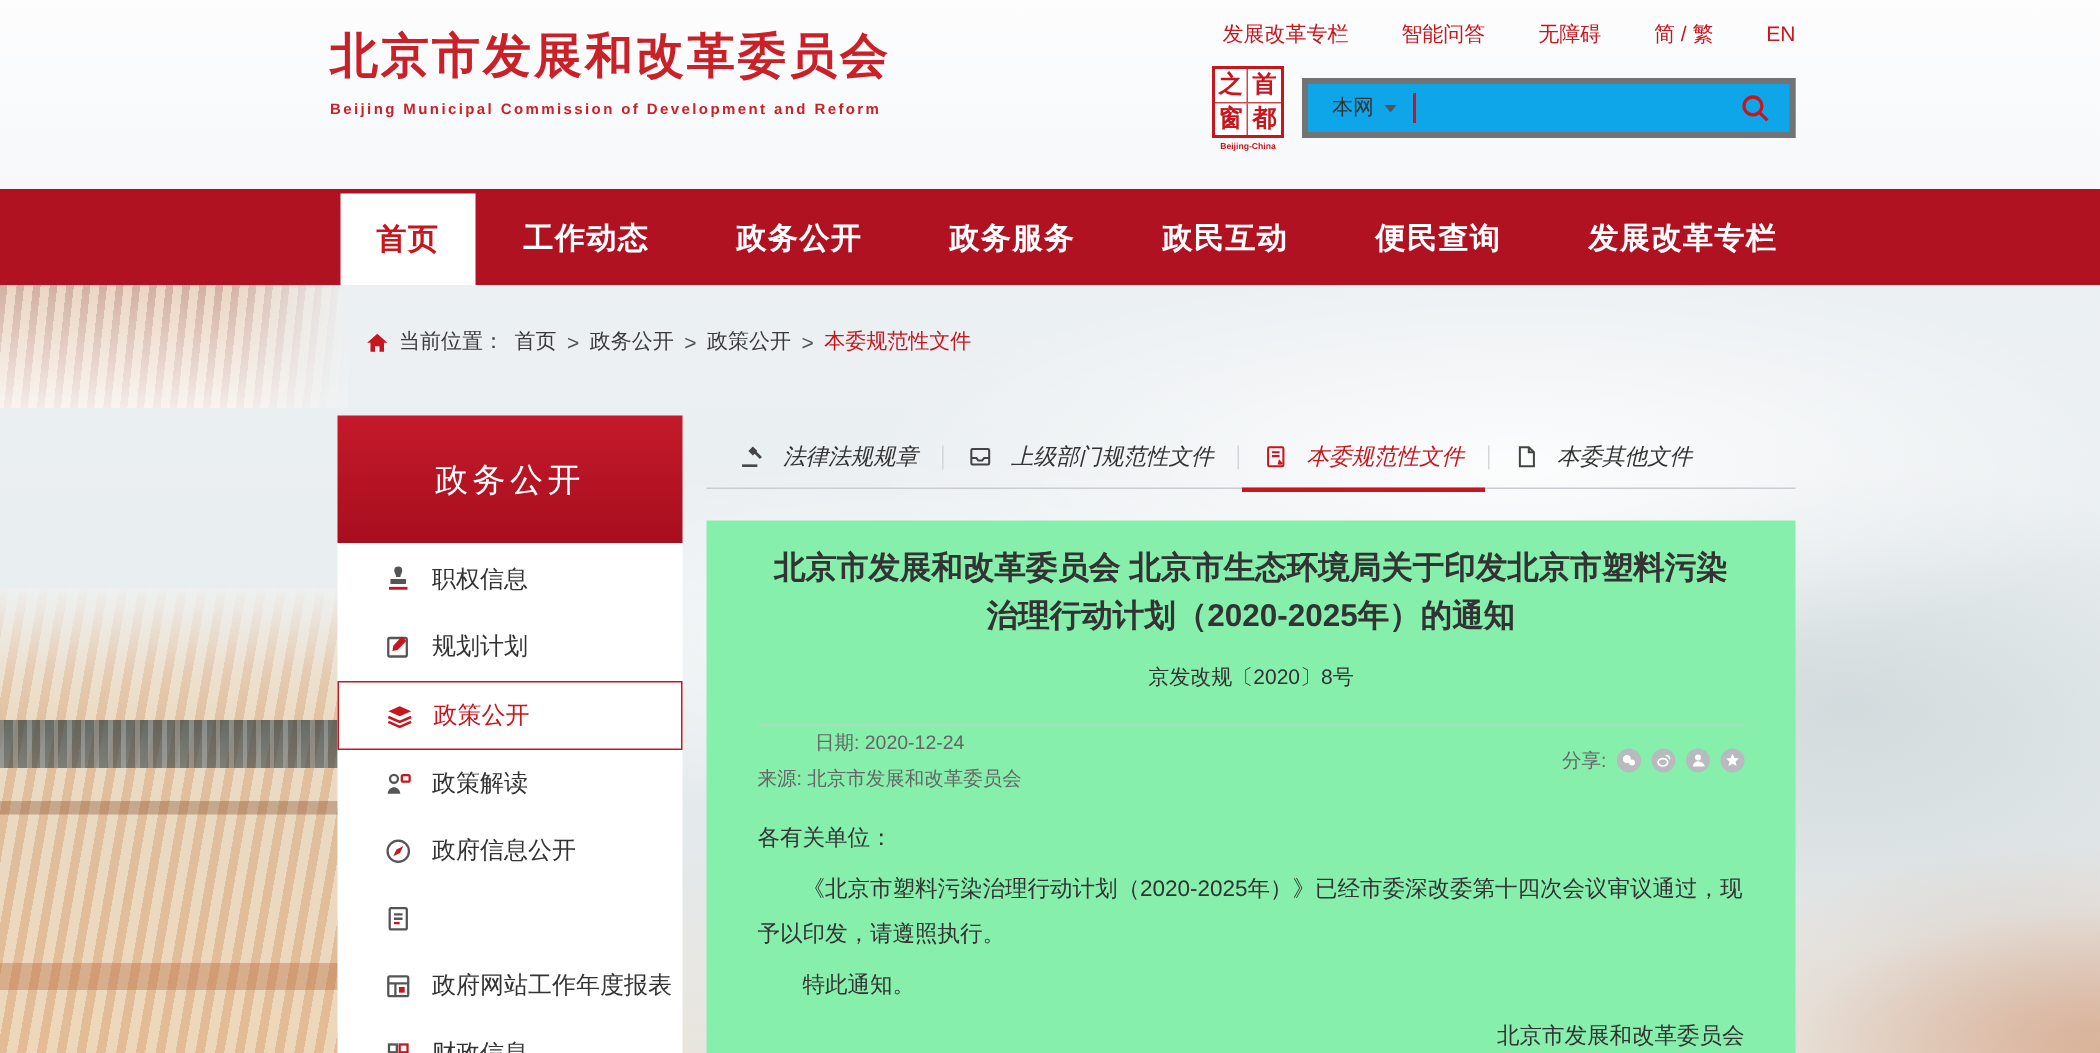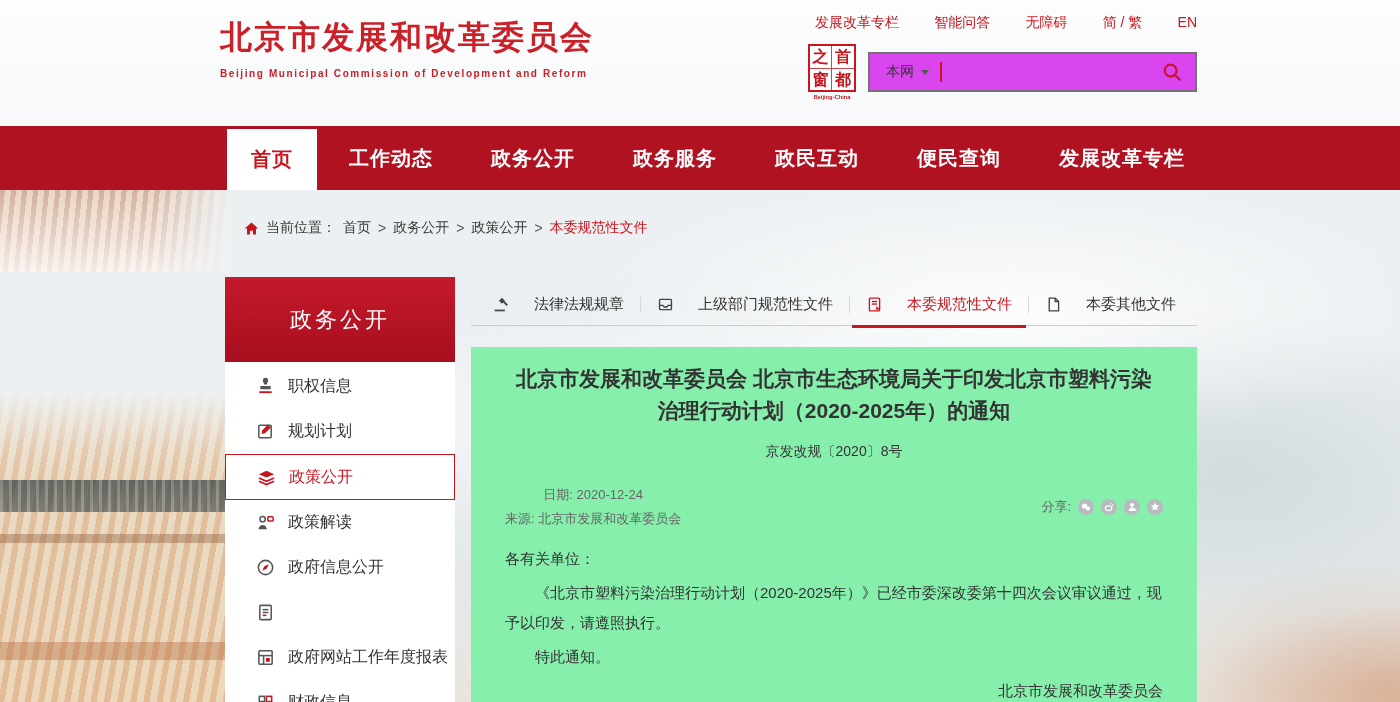--- a/index.html
+++ b/index.html
@@ -40,22 +40,22 @@
   .logo-en{margin-top:8px;font-size:10px;font-weight:bold;color:#ca2028;letter-spacing:1.6px;white-space:nowrap;}
   .top-links{position:absolute;left:815px;top:14px;width:382px;display:flex;justify-content:space-between;}
   .top-link{color:#c7161e;font-size:14px;cursor:pointer;white-space:nowrap;}
   .seal{position:absolute;left:806px;top:44px;width:52px;text-align:center;}
   .seal-box{width:44px;height:44px;border:2px solid #c7161e;margin:0 auto;display:grid;
     grid-template-columns:1fr 1fr;background:#fff;}
   .seal-box span{color:#c7161e;font-weight:bold;font-size:16px;line-height:22px;}
   .seal-box span:nth-child(1),.seal-box span:nth-child(3){border-right:1px solid rgba(199,22,30,.8);}
   .seal-box span:nth-child(1),.seal-box span:nth-child(2){border-bottom:1px solid rgba(199,22,30,.8);}
   .seal-caption{font-size:8px;color:#c7161e;font-weight:bold;margin-top:2px;transform:scale(.72);transform-origin:top center;white-space:nowrap;}
-  .search-box{position:absolute;left:868px;top:52px;width:329px;height:40px;background:#d946ef;
-    border:2px solid #737373;box-sizing:border-box;display:flex;align-items:center;padding:0 12px 0 16px;}
+  .search-box{position:absolute;left:868px;top:52px;width:329px;height:40px;background:#0ea5e9;
+    border:4px solid #737373;box-sizing:border-box;display:flex;align-items:center;padding:0 12px 0 16px;}
   .search-scope{display:flex;align-items:center;gap:7px;font-size:14px;color:#333;cursor:pointer;}
   .chevron-down{width:0;height:0;border-left:4px solid transparent;border-right:4px solid transparent;border-top:5px solid #555;}
   .caret{width:2px;height:20px;background:#c7161e;margin-left:11px;}
   .search-input{flex:1;border:none;outline:none;background:transparent;font-size:14px;min-width:10px;height:30px;}
   .search-btn{display:flex;align-items:center;cursor:pointer;}
 
   
   .navbar{position:absolute;left:0;top:126px;width:1400px;height:64px;background:#b01222;
     display:flex;align-items:stretch;box-sizing:border-box;padding-left:227px;gap:58px;z-index:4;}
   .nav-item{display:flex;align-items:center;color:#fff;font-size:20px;font-weight:bold;
@@ -75,22 +75,22 @@
     font-size:22px;letter-spacing:3px;display:flex;align-items:center;justify-content:center;}
   .sidebar-list{background:#fff;padding-top:2px;height:340px;}
   .side-item{height:45px;display:flex;align-items:center;gap:13px;padding-left:30px;
     box-sizing:border-box;font-size:16px;color:#333;cursor:pointer;}
   .side-item.active{border:1px solid #c7161e;height:46px;color:#c7161e;}
   .side-icon{display:flex;align-items:center;width:20px;justify-content:center;}
 
   
   .tabs{position:absolute;left:471px;top:284px;width:726px;height:42px;display:flex;align-items:center;
     border-bottom:1px solid #c9cdd0;box-sizing:border-box;padding-left:6px;z-index:3;}
-  .tab{position:relative;height:42px;display:flex;align-items:center;gap:24px;padding:0 16px;
-    font-size:15px;color:#333;cursor:pointer;white-space:nowrap;}
+  .tab{position:relative;height:42px;display:flex;align-items:center;gap:12px;padding:0 16px;
+    font-size:15px;color:#333;cursor:pointer;white-space:nowrap;font-style:italic;}
   .tab.active{color:#c7161e;}
   .tab.active::after{content:'';position:absolute;left:2px;right:2px;bottom:-2px;height:3px;background:#c7161e;}
   .tab-sep{width:1px;height:16px;background:#d4d6d9;}
 
   
   .card{position:absolute;left:471px;top:347px;width:726px;height:355px;background:#86efac;
     box-sizing:border-box;padding:16px 34px 0;z-index:3;}
   .article-title{text-align:center;font-size:21px;font-weight:bold;color:#333;line-height:32px;margin:0 4px;}
   .doc-number{text-align:center;font-size:14px;color:#333;margin-top:14px;height:20px;line-height:20px;}
   .rule{border-top:1px solid #ccc;margin-top:22px;}

